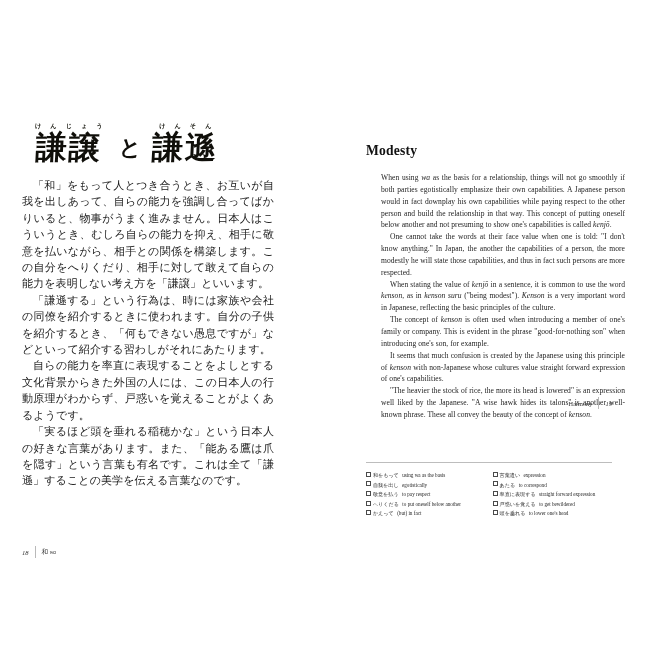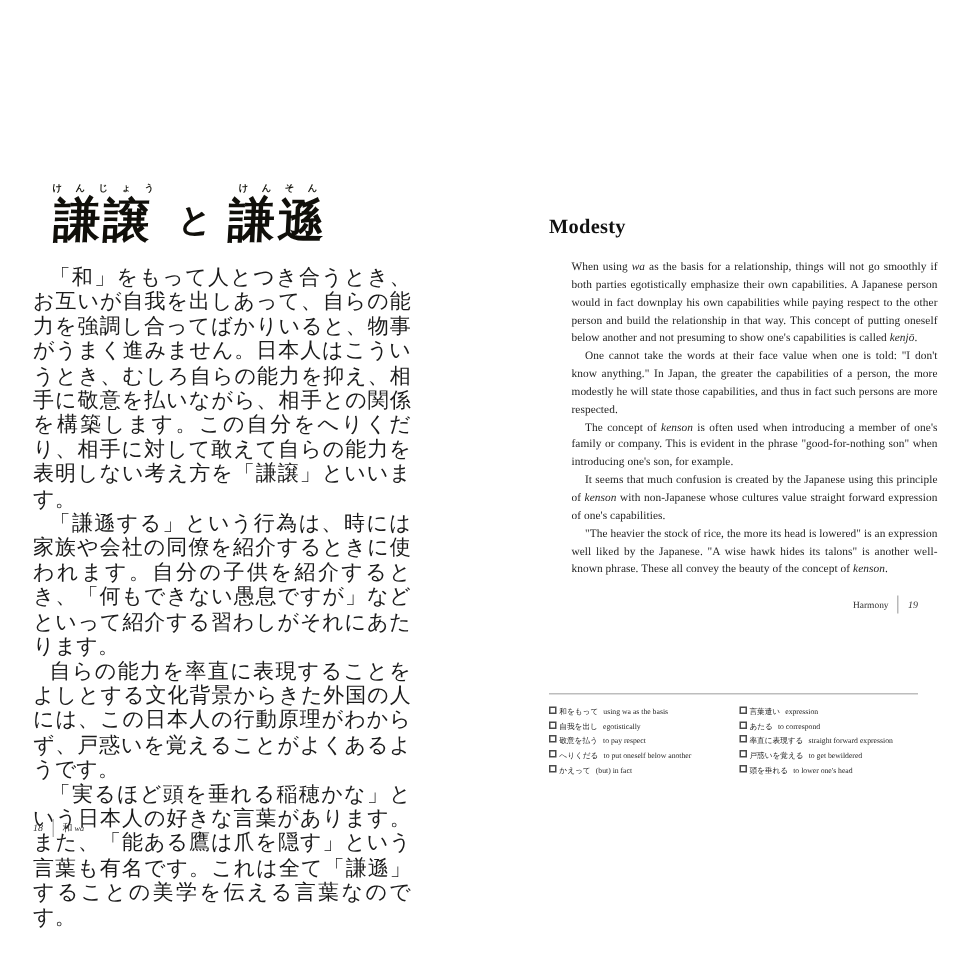--- a/index.html
+++ b/index.html
@@ -78,25 +78,25 @@
   }
 
   .jp-body {
     position: absolute;
     left: 22px;
     top: 178px;
     width: 252px;
   }
   .jp-para {
     margin: 0 0 0 0;
-    font-size: 14px;
+    font-size: 11px;
     line-height: 16.4px;
     letter-spacing: 0.1px;
     text-align: justify;
-    font-family: Liberation Serif, serif;
+    font-family: Liberation Mono, monospace;
     color: #1b1b1b;
     text-indent: 11px;
   }
 
   
   .page-right {
     position: absolute;
     left: 325px; top: 0;
     width: 325px;
     height: 501px;
@@ -258,21 +258,22 @@
       <span class="footer-label"><span class="jp">和</span><span class="romaji">wa</span></span>
     </div>
   </div>
 
   <div class="page-right">
 
     <div class="en-title">Modesty</div>
 
     <div class="en-body">
       <p class="en-para first">When using <em>wa</em> as the basis for a relationship, things will not go smoothly if both parties egotistically emphasize their own capabilities. A Japanese person would in fact downplay his own capabilities while paying respect to the other person and build the relationship in that way. This concept of putting oneself below another and not presuming to show one's capabilities is called <em>kenjō</em>.</p>
-      <p class="en-para">One cannot take the words at their face value when one is told: "I don't know anything." In Japan, the greater the capabilities of a person, the more modestly he will state those capabilities, and thus in fact such persons are more respected.</p>
+      <p class="en-para">One cannot take the words at their face value when one is told: "I don't know anything." In Japan, the another the capabilities of a person, the more modestly he will state those capabilities, and thus in fact such persons are more respected.</p>
+      <p class="en-para">When stating the value of <em>kenjō</em> in a sentence, it is common to use the word <em>kenson</em>, as in <em>kenson suru</em> ("being modest"). <em>Kenson</em> is a very important word in Japanese, reflecting the basic principles of the culture.</p>
       <p class="en-para">The concept of <em>kenson</em> is often used when introducing a member of one's family or company. This is evident in the phrase "good-for-nothing son" when introducing one's son, for example.</p>
       <p class="en-para">It seems that much confusion is created by the Japanese using this principle of <em>kenson</em> with non-Japanese whose cultures value straight forward expression of one's capabilities.</p>
       <p class="en-para">"The heavier the stock of rice, the more its head is lowered" is an expression well liked by the Japanese. "A wise hawk hides its talons" is another well-known phrase. These all convey the beauty of the concept of <em>kenson</em>.</p>
     </div>
 
     <div class="glossary">
       <div class="glossary-rule"></div>
       <div class="glossary-cols">
         <div class="glossary-col">
           <div class="gloss-item">

